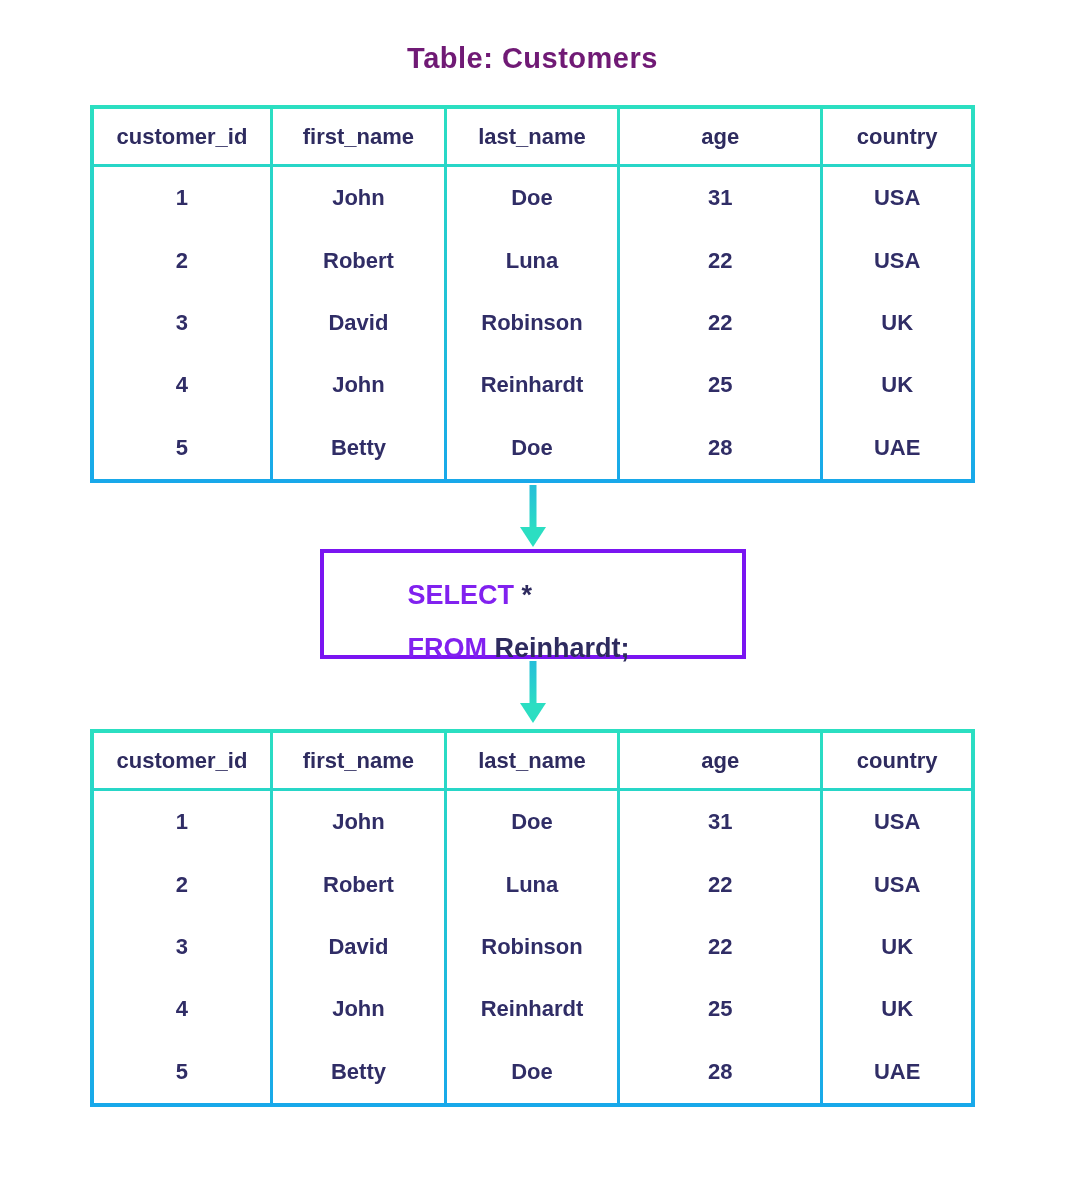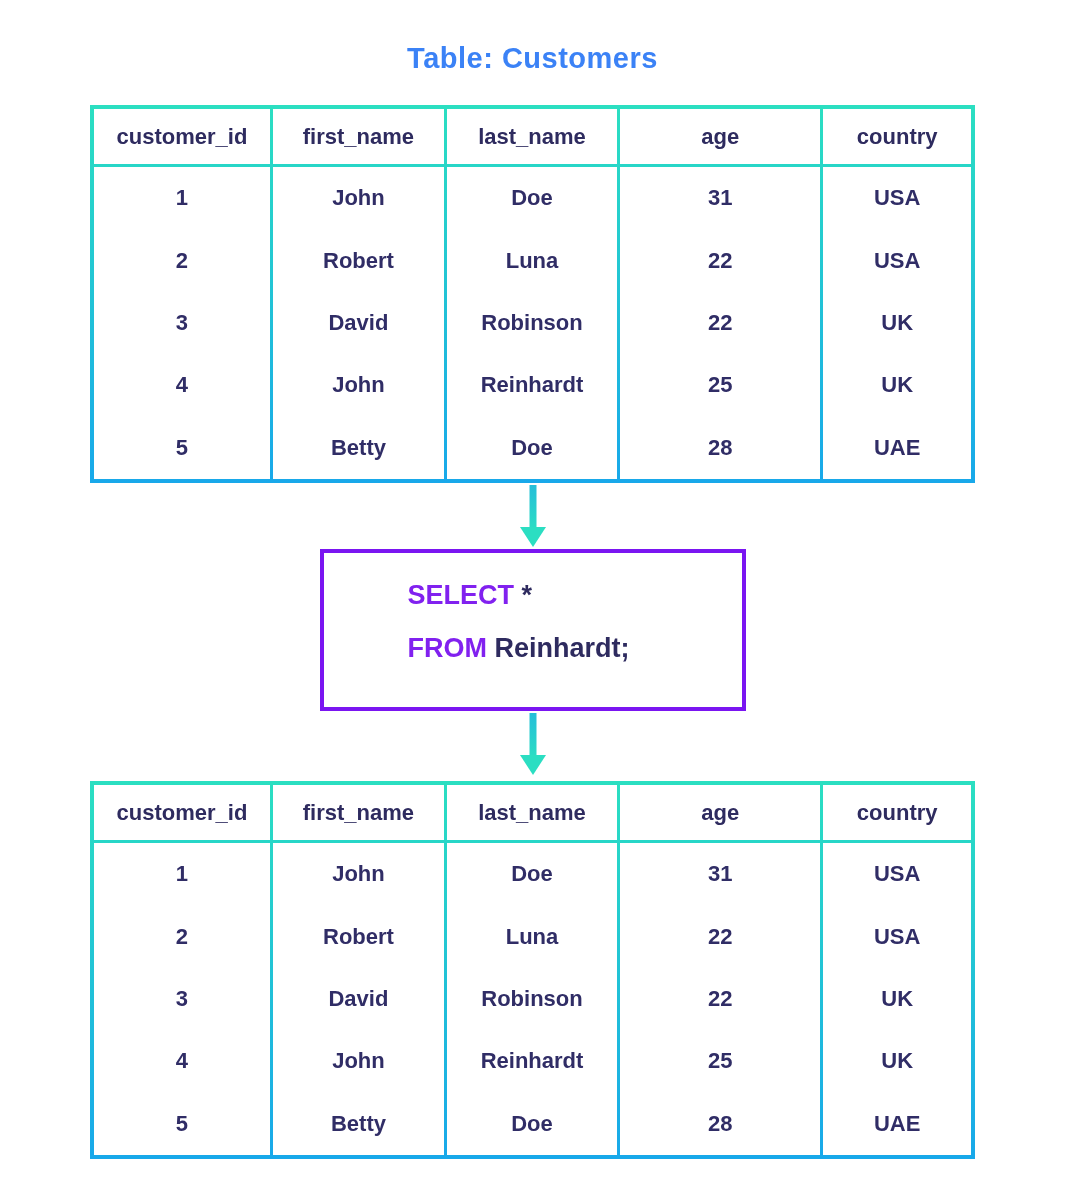--- a/index.html
+++ b/index.html
@@ -19,21 +19,21 @@
     width: 1065px;
     height: 1200px;
   }
   .title {
     margin: 0;
     padding-top: 42px;
     text-align: center;
     font-size: 29px;
     font-weight: bold;
     letter-spacing: 0.5px;
-    color: #3b82f6;
+    color: #701a75;
   }
   
   .tbl {
     width: 885px;
     margin: 30px auto 0;
     padding: 4px;
     box-sizing: border-box;
     background: linear-gradient(180deg, #2BDFC1 0%, #18A8EA 100%);
   }
   .tbl-grid {
@@ -64,21 +64,21 @@
     font-size: 22px;
     font-weight: bold;
     color: #302d66;
   }
   .arrow {
     display: block;
     margin: 2px auto;
   }
   .sql-box {
     width: 426px;
-    height: 162px;
+    height: 110px;
     margin: 2px auto;
     box-sizing: border-box;
     border: 4px solid #7A15F1;
     padding: 16px 0 0 84px;
   }
   .sql-line {
     font-size: 27px;
     font-weight: bold;
     line-height: 53px;
     color: #2e2b5f;

